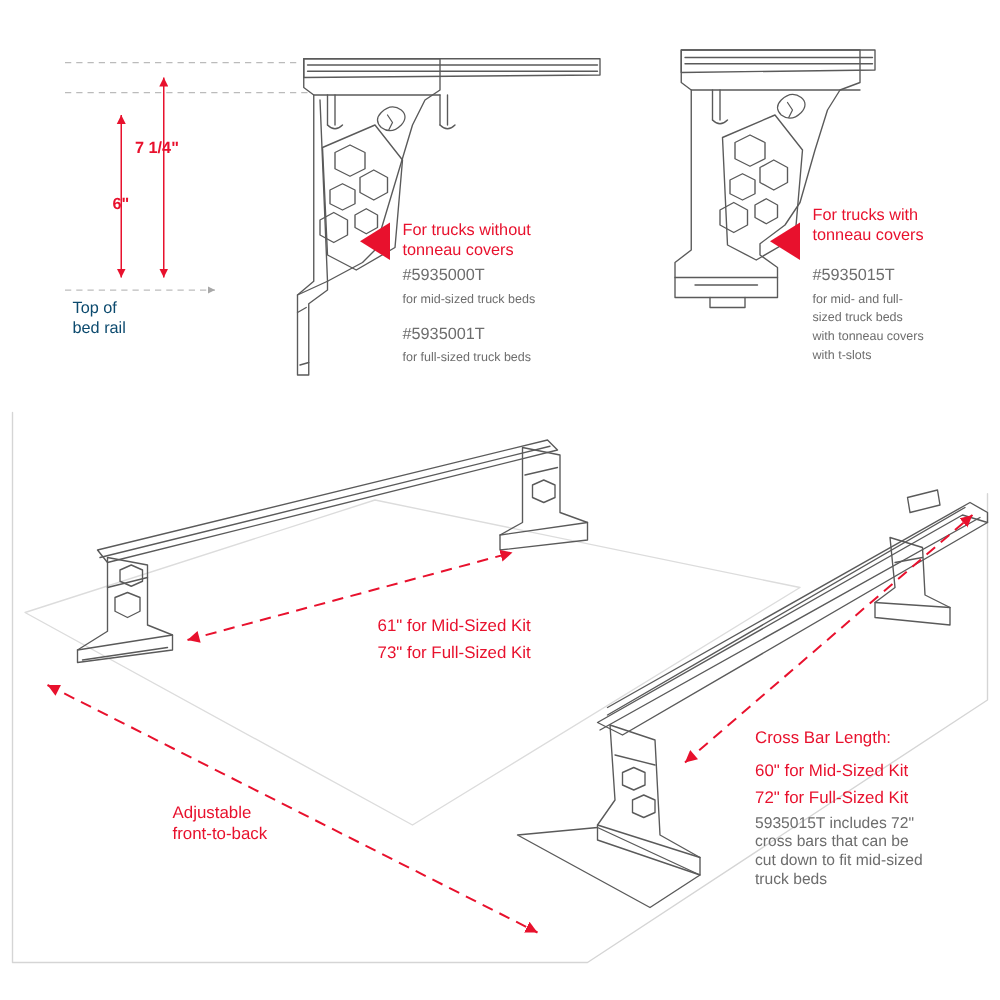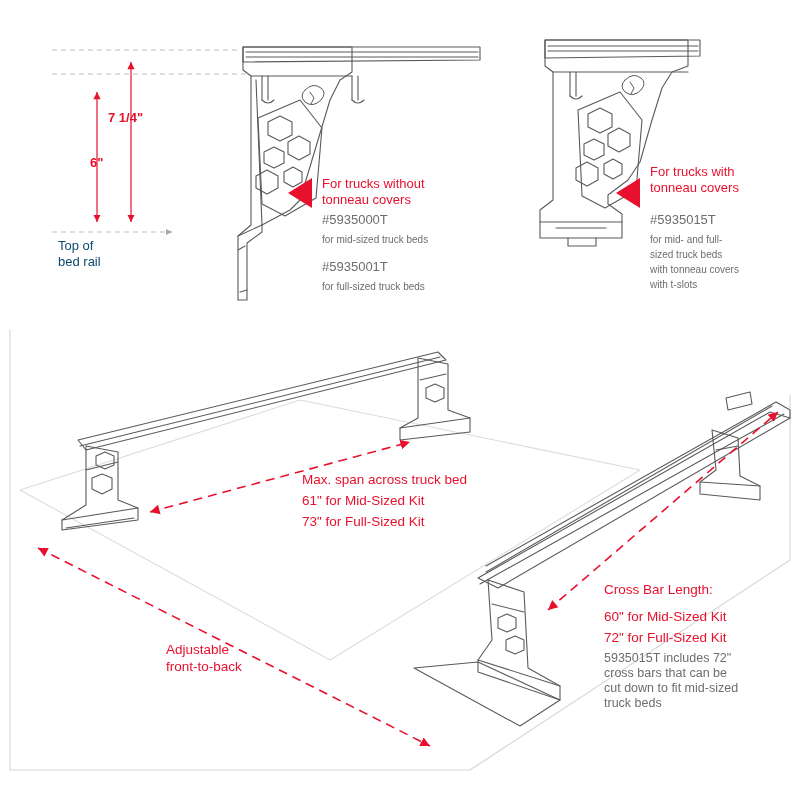--- a/index.html
+++ b/index.html
@@ -171,25 +171,24 @@
   <div class="txt s12 gray" style="left:322px;top:279px;width:190px;">for full-sized truck beds</div>
 
   <div class="txt caption s13 b red" style="left:650px;top:164px;width:150px;">For trucks with
 tonneau covers</div>
   <div class="txt s13 b gray" style="left:650px;top:212px;">#5935015T</div>
   <div class="txt caption s12 gray" style="left:650px;top:232px;width:140px;">for mid- and full-
 sized truck beds
 with tonneau covers
 with t-slots</div>
 
-  <div class="txt s14 b red" style="left:302px;top:471px;">Max. span across truck bed</div>
   <div class="txt s14 b red" style="left:302px;top:492px;">61" for Mid-Sized Kit</div>
   <div class="txt s14 b red" style="left:302px;top:513px;">73" for Full-Sized Kit</div>
 
-  <div class="txt caption s14 b red" style="left:138px;top:641px;width:180px;text-align:left;margin-left:28px;">Adjustable
+  <div class="txt caption s14 b red" style="left:138px;top:641px;width:180px;text-align:left;">Adjustable
 front-to-back</div>
 
   <div class="txt s14 b red" style="left:604px;top:581px;">Cross Bar Length:</div>
   <div class="txt s14 b red" style="left:604px;top:608px;">60" for Mid-Sized Kit</div>
   <div class="txt s14 b red" style="left:604px;top:629px;">72" for Full-Sized Kit</div>
   <div class="txt caption s12b gray" style="left:604px;top:651px;width:170px;">5935015T includes 72"
 cross bars that can be
 cut down to fit mid-sized
 truck beds</div>
 

